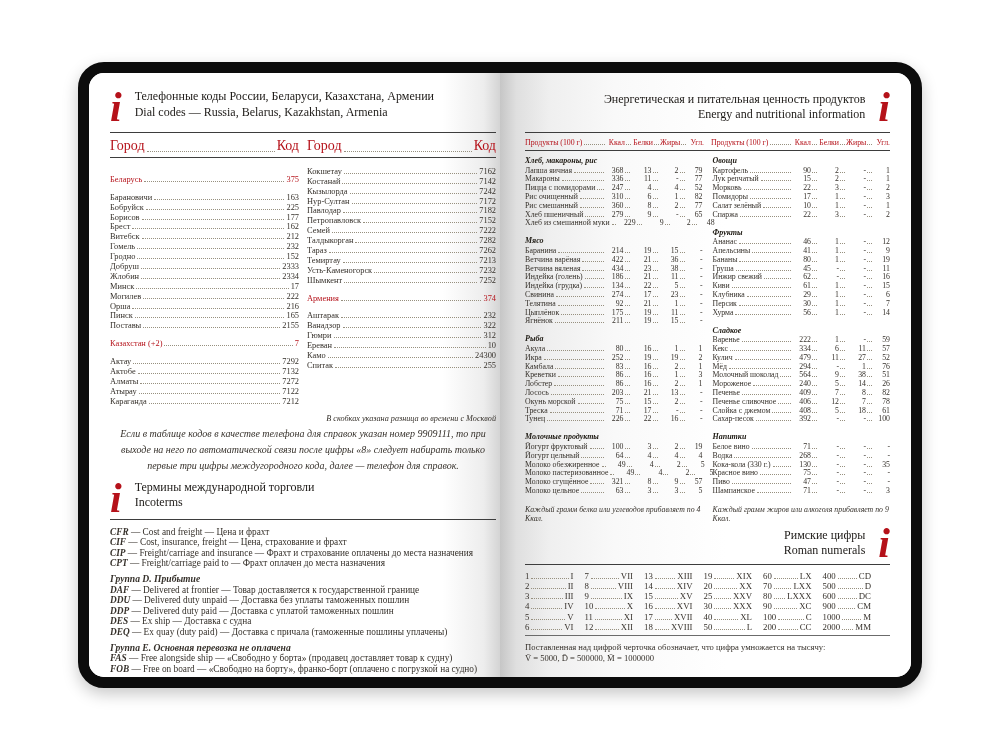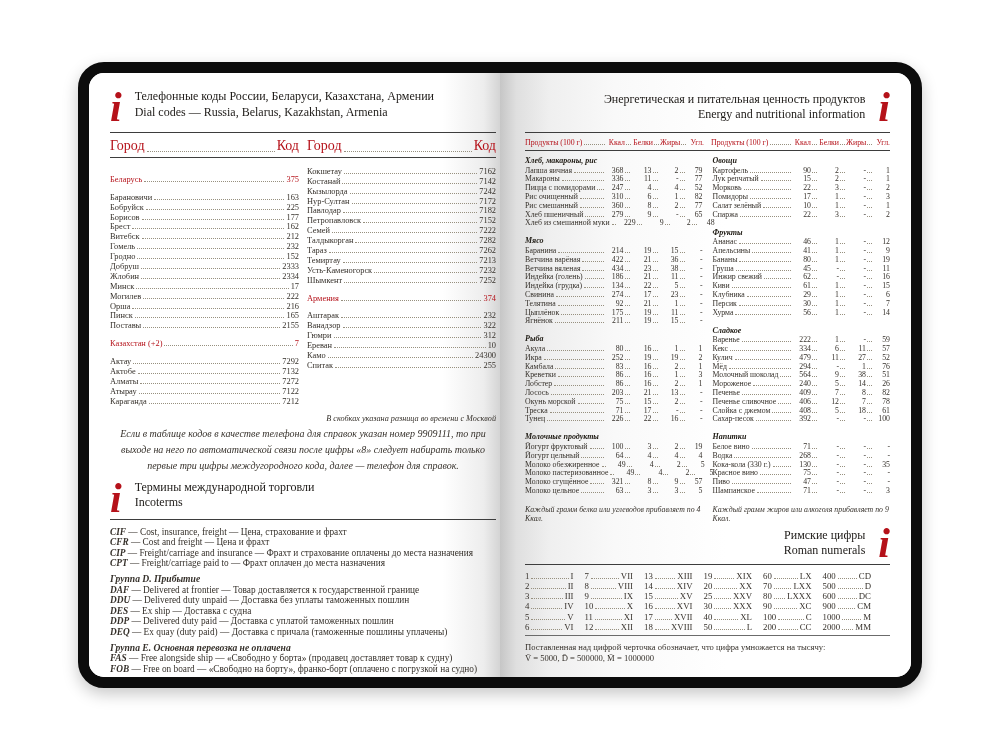--- a/index.html
+++ b/index.html
@@ -313,31 +313,31 @@
       <div class="sec-head" style="margin-top:6px">
         <span class="info-i">i</span>
         <div>
           <div class="t-ru">Термины международной торговли</div>
           <div class="t-en">Incoterms</div>
         </div>
       </div>
       <div class="rule2"></div>
       <div class="inco-groups" id="inco-groups">
           <div class="igroup">
+            <div class="irow"><span class="iabbr">CFR</span><span> — Cost and freight — Цена и фрахт</span></div>
             <div class="irow"><span class="iabbr">CIF</span><span> — Cost, insurance, freight — Цена, страхование и фрахт</span></div>
-            <div class="irow"><span class="iabbr">CFR</span><span> — Cost and freight — Цена и фрахт</span></div>
             <div class="irow"><span class="iabbr">CIP</span><span> — Freight/carriage and insurance — Фрахт и страхование оплачены до места назначения</span></div>
             <div class="irow"><span class="iabbr">CPT</span><span> — Freight/carriage paid to — Фрахт оплачен до места назначения</span></div>
           </div>
           <div class="igroup">
             <div class="ighead">Группа D. Прибытие</div>
             <div class="irow"><span class="iabbr">DAF</span><span> — Delivered at frontier — Товар доставляется к государственной границе</span></div>
             <div class="irow"><span class="iabbr">DDU</span><span> — Delivered duty unpaid — Доставка без уплаты таможенных пошлин</span></div>
+            <div class="irow"><span class="iabbr">DDP</span><span> — Delivered duty paid — Доставка с уплатой таможенных пошлин</span></div>
             <div class="irow"><span class="iabbr">DES</span><span> — Ex ship — Доставка с судна</span></div>
-            <div class="irow"><span class="iabbr">DDP</span><span> — Delivered duty paid — Доставка с уплатой таможенных пошлин</span></div>
             <div class="irow"><span class="iabbr">DEQ</span><span> — Ex quay (duty paid) — Доставка с причала (таможенные пошлины уплачены)</span></div>
           </div>
           <div class="igroup">
             <div class="ighead">Группа E. Основная перевозка не оплачена</div>
             <div class="irow"><span class="iabbr">FAS</span><span> — Free alongside ship — «Свободно у борта» (продавец доставляет товар к судну)</span></div>
             <div class="irow"><span class="iabbr">FOB</span><span> — Free on board — «Свободно на борту», франко-борт (оплачено с погрузкой на судно)</span></div>
           </div>
         </div>
     </div>
 

